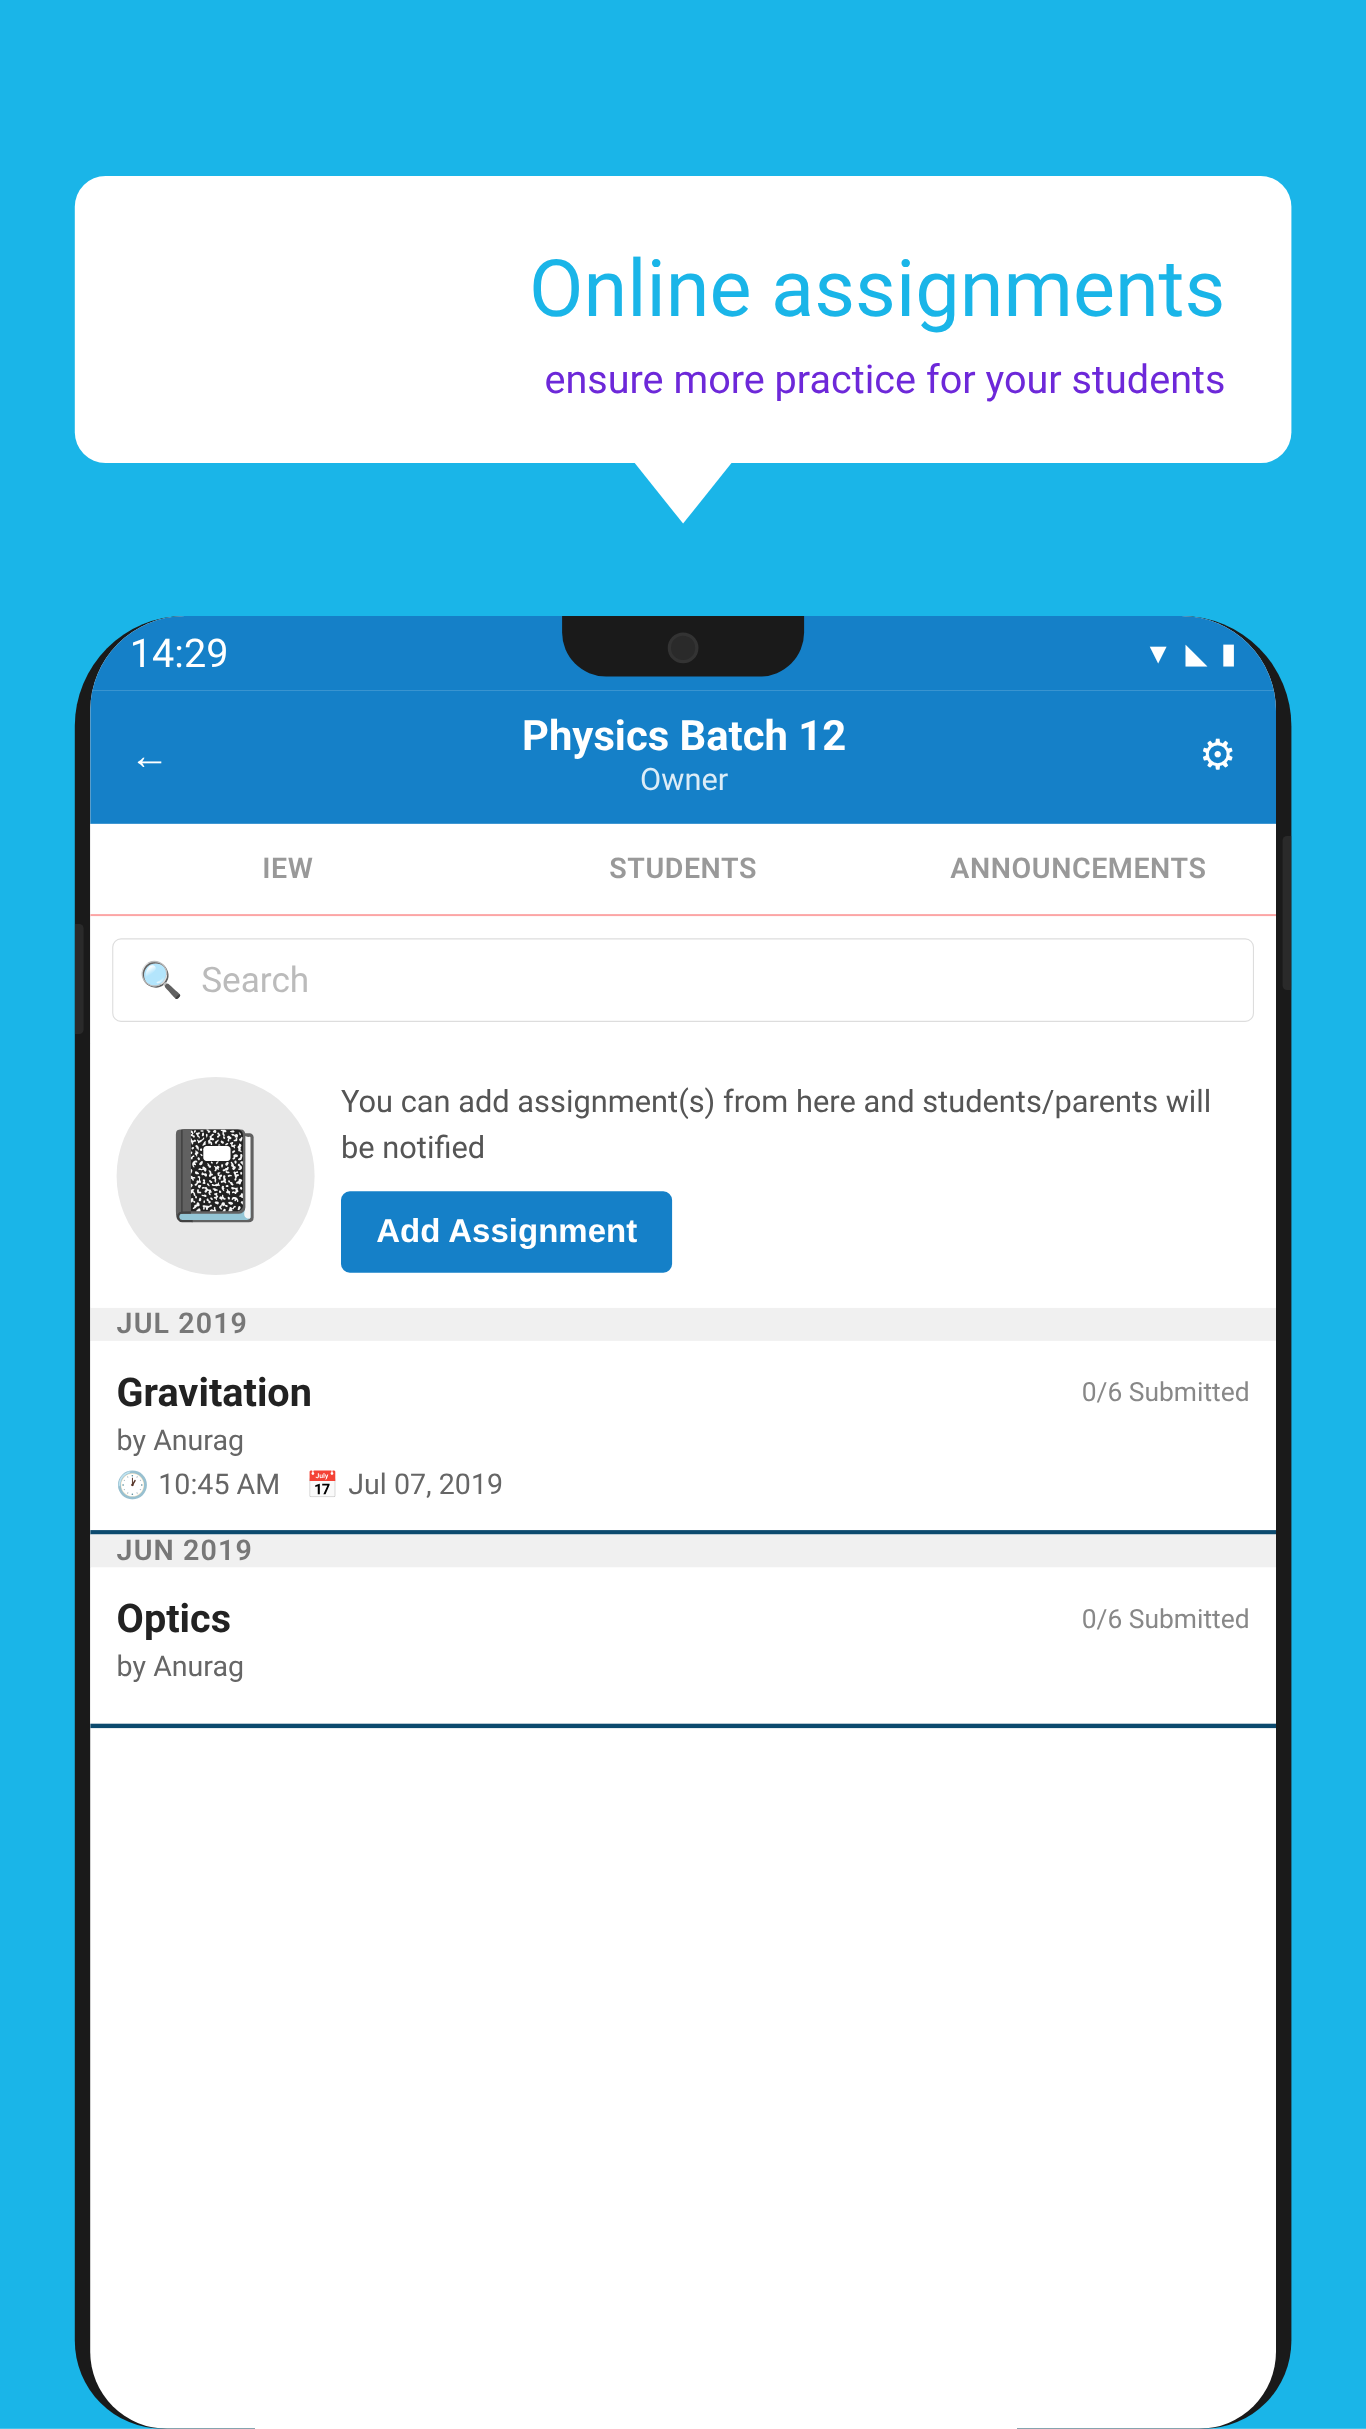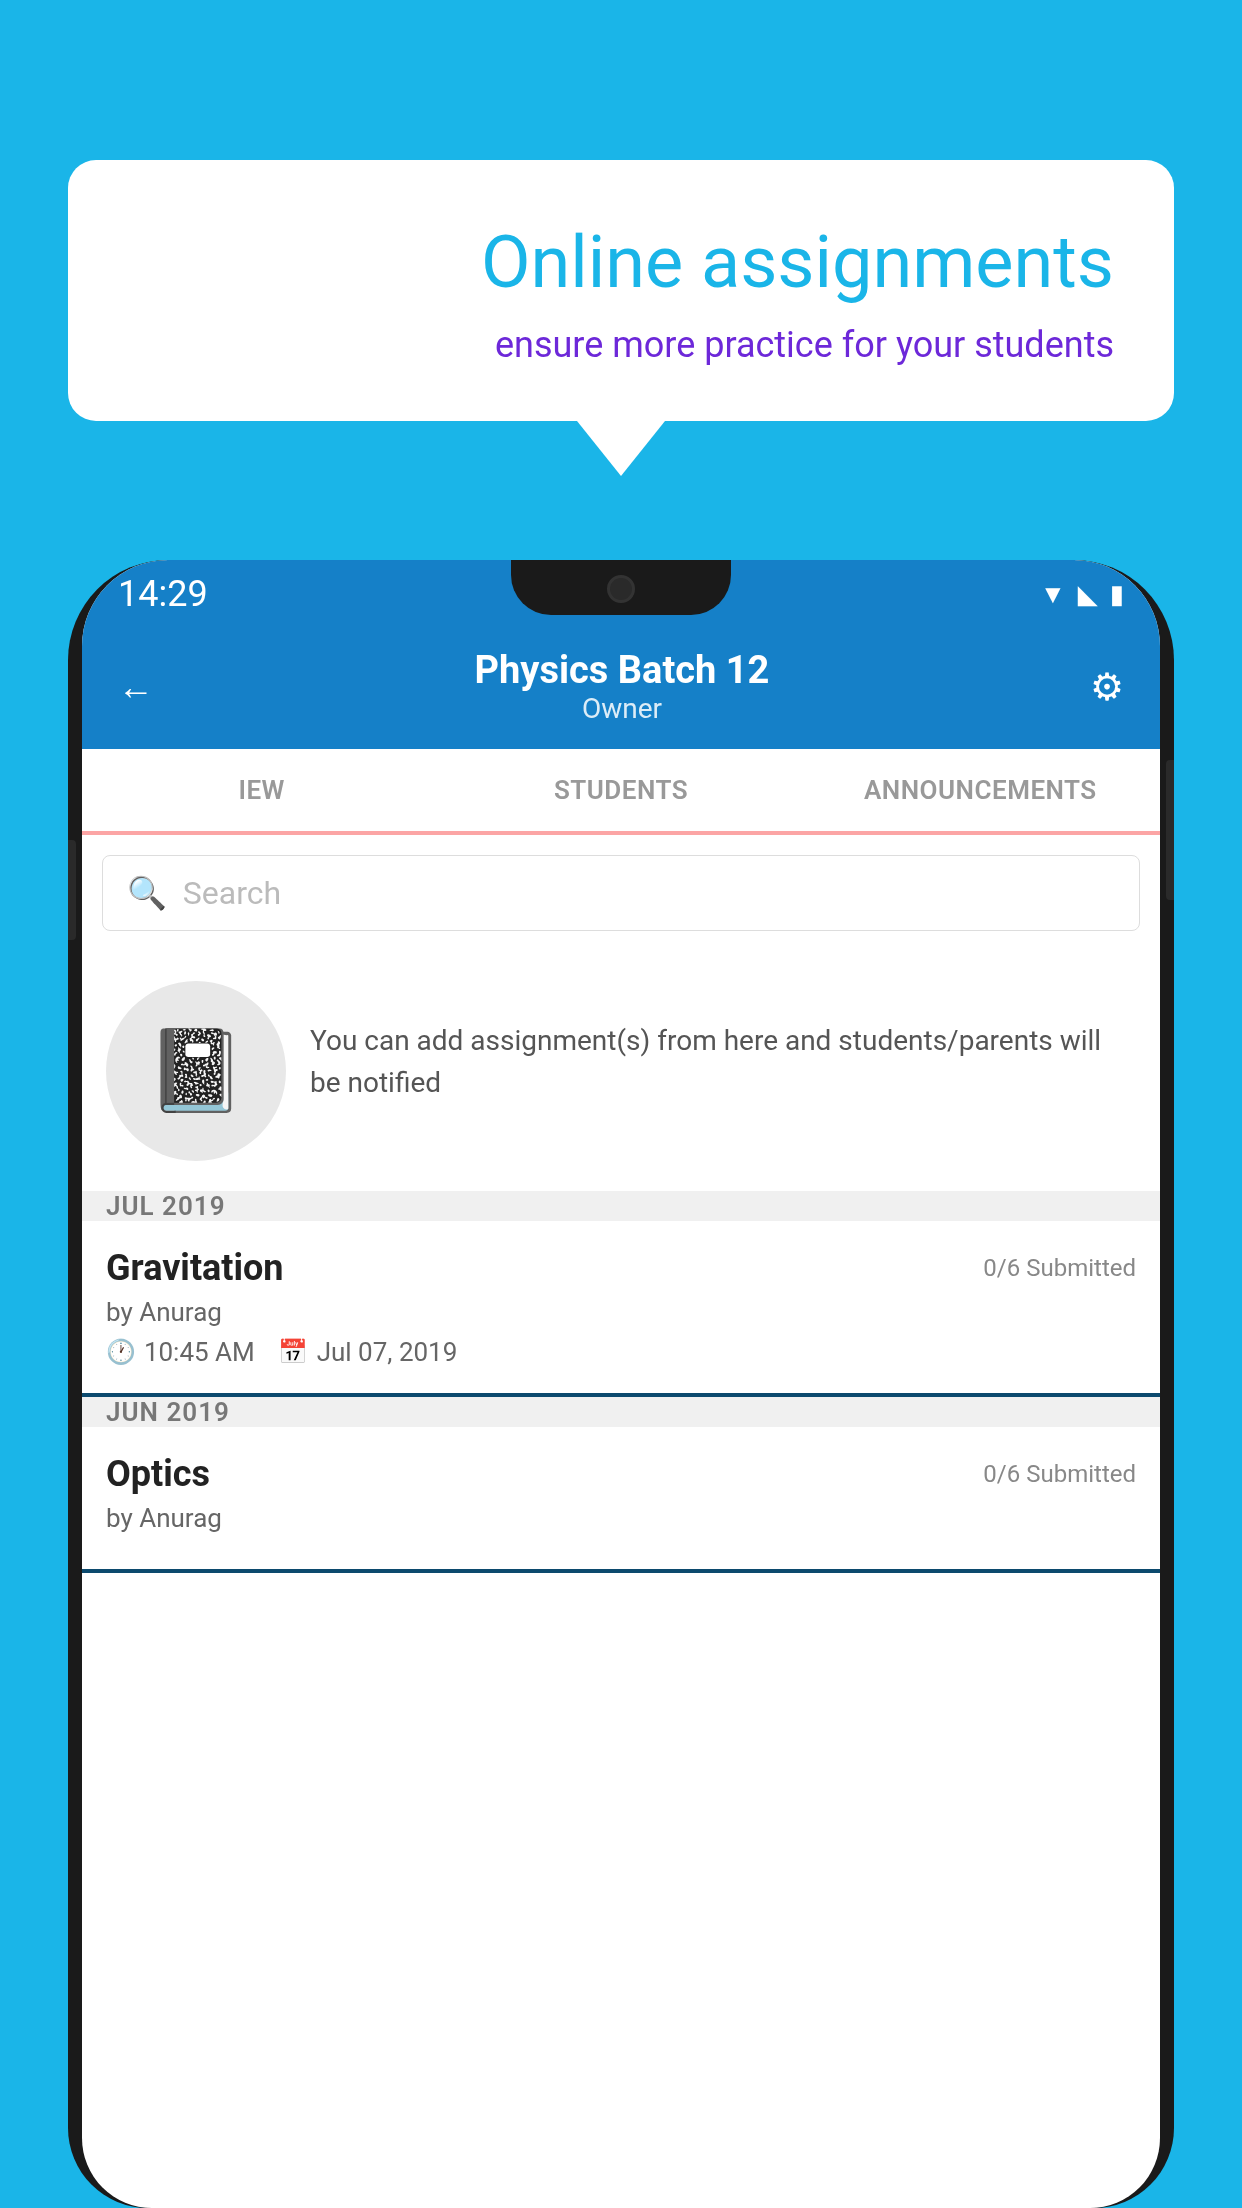--- a/index.html
+++ b/index.html
@@ -147,21 +147,21 @@
     .header-settings {
       color: white;
       font-size: 38px;
       cursor: pointer;
     }
 
     
     .tabs-bar {
       background: white;
       display: flex;
-      border-bottom: 4px solid #fca5a5;
+      border-bottom: 2px solid #fca5a5;
       overflow: hidden;
     }
     .tab {
       flex: 1;
       text-align: center;
       padding: 26px 8px;
       font-size: 26px;
       color: #999;
       font-weight: 600;
       letter-spacing: 0.5px;
@@ -369,20 +369,21 @@
         <span class="search-placeholder">Search</span>
       </div>
     </div>
 
     <div class="promo-section">
       <div class="promo-icon-circle">
         <span class="notebook-icon">📓</span>
       </div>
       <div class="promo-text-area">
         <div class="promo-text">You can add assignment(s) from here and students/parents will be notified</div>
+        <button class="add-assignment-btn">Add Assignment</button>
       </div>
     </div>
 
     <div class="month-header">
       <span>JUL 2019</span>
     </div>
 
     <div class="assignment-item">
       <div class="assignment-row-top">
         <span class="assignment-title">Gravitation</span>

